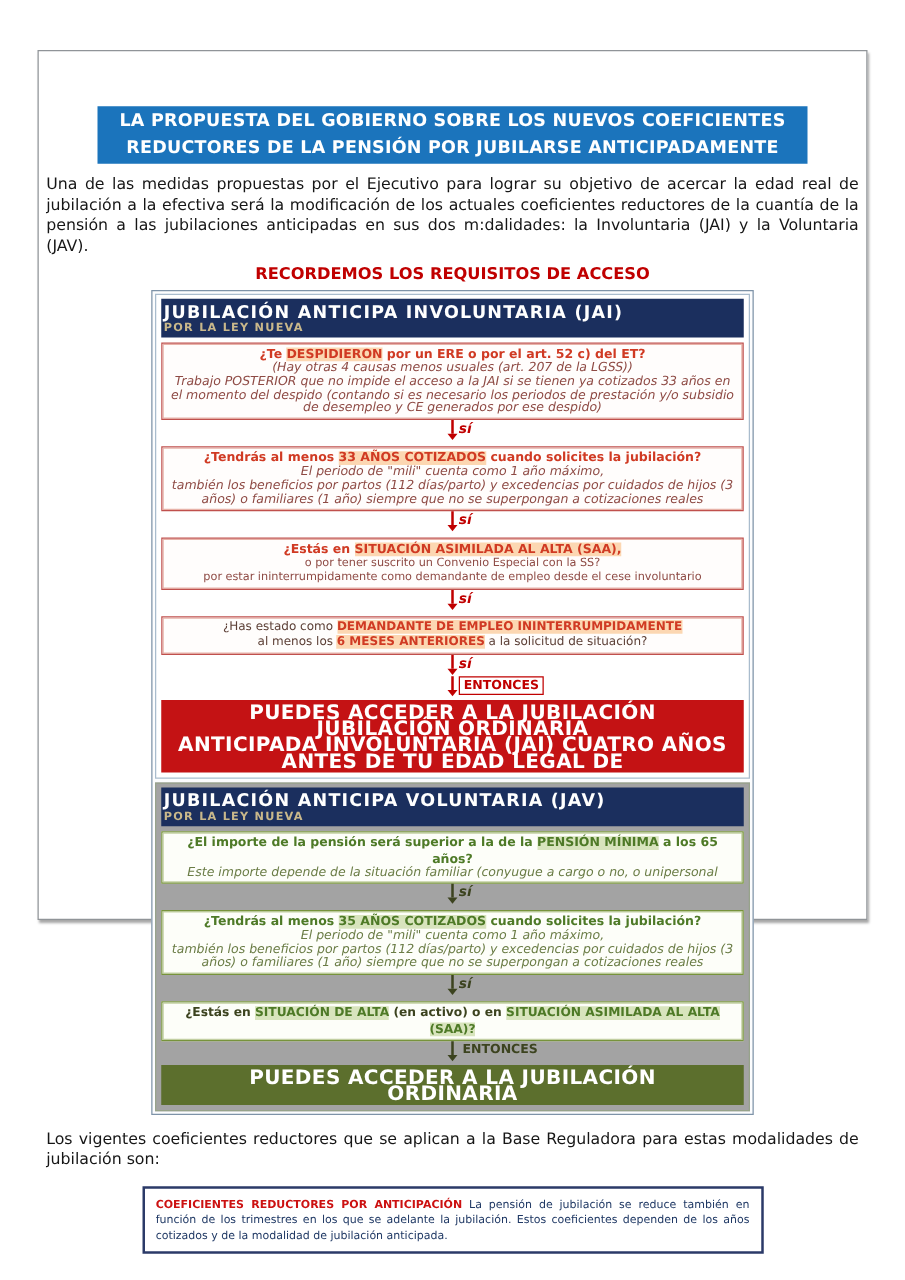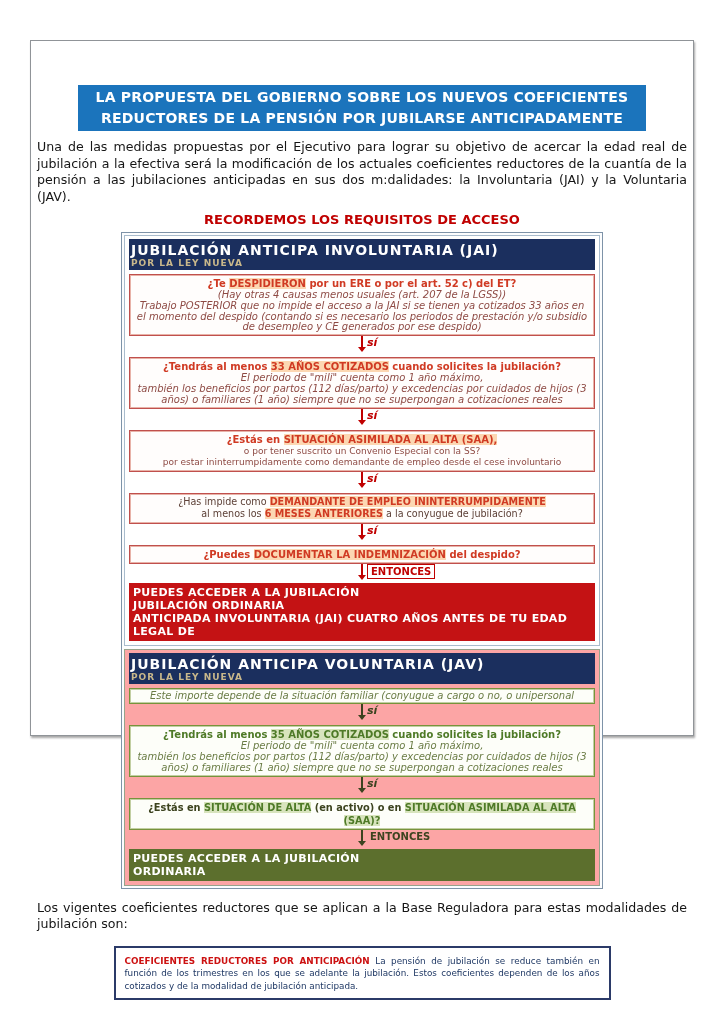--- a/index.html
+++ b/index.html
@@ -25,21 +25,21 @@
   }
   .access-heading{
     text-align:center;color:#c00000;font-weight:bold;font-size:13px;margin-top:7px;
   }
   
   .flowchart{
     width:482px;margin:5px auto 0 auto;border:1px solid #7e93a8;
     padding:2px;box-sizing:border-box;background:#fcfdfe;
   }
   .jai-frame{border:1px solid #a9bccd;padding:3px 4px 4px 4px;background:#fff;}
-  .jav-frame{border:1px solid #97a38b;padding:3px 4px 4px 4px;background:#fca5a5;margin-top:3px;}
+  .jav-frame{border:1px solid #97a38b;padding:3px 4px 4px 4px;background:#a3a3a3;margin-top:3px;}
   .bar-navy{background:#1b2f5e;text-align:left;padding:3px 2px 2px 2px;}
   .bar-navy .t{color:#ffffff;font-weight:bold;font-size:14px;letter-spacing:1px;display:block;}
   .bar-navy .s{color:#c9b88b;font-weight:bold;font-size:9px;letter-spacing:1px;display:block;}
   
   .qbox{border:1px solid #c0504d;background:#fffdfc;text-align:center;
         padding:2px 6px;margin-top:4px;box-shadow:0 0 0 1px #e8b2a8 inset;}
   .qbox-g{border:1px solid #77933c;background:#fdfef9;box-shadow:0 0 0 1px #c2cfa2 inset;}
   .qhead{color:#d03a23;font-weight:bold;font-size:10px;line-height:13px;}
   .qhead-g{color:#4e7a27;}
   .hl{background:#fcd7b2;}
@@ -55,22 +55,22 @@
   .conn .stem::after{content:'';position:absolute;left:-3px;top:11px;
     border-left:4px solid transparent;border-right:4px solid transparent;border-top:5px solid #c00000;}
   .conn .lbl{position:absolute;left:calc(50% + 5px);top:0;color:#c00000;
     font-weight:bold;font-style:italic;font-size:11px;line-height:13px;}
   .conn .lbl-ent{font-style:normal;font-size:10px;border:1px solid #c00000;padding:0 3px;background:#fff;}
   .conn-g .stem{background:#3c431f;}
   .conn-g .stem::after{border-top-color:#3c431f;}
   .conn-g .lbl{color:#3c431f;}
   .conn-g .lbl-ent{border:none;background:transparent;}
   
-  .result{background:#c41214;color:#ffffff;font-weight:bold;
-    font-size:11px;line-height:13px;padding:3px 4px;margin-top:2px;letter-spacing:.3px;}
+  .result{background:#c41214;color:#ffffff;font-weight:bold;text-align:center;
+    font-size:16px;line-height:13px;padding:3px 4px;margin-top:2px;letter-spacing:.3px;}
   .result-g{background:#5c6f2d;}
   
   .table-card{
     width:497px;margin:13px auto 0 auto;border:2px solid #2b3a68;
     background:#ffffff;padding:7px 9px 6px 9px;box-sizing:border-box;
   }
   .table-desc{font-size:8.8px;line-height:12.5px;color:#1f3864;text-align:justify;}
   .table-desc .lead{color:#cc1111;font-weight:bold;}
 </style>
 </head>
@@ -122,52 +122,50 @@
         <div class="qplain">o por tener suscrito un Convenio Especial con la SS?</div>
         <div class="qplain">por estar ininterrumpidamente como demandante de empleo desde el cese involuntario</div>
       </div>
 
       <div class="conn">
         <span class="stem"></span>
         <span class="lbl">sí</span>
       </div>
 
       <div class="qbox">
-        <div class="qmix"><span>¿Has impide como </span><span class="seg-r hl">DEMANDANTE DE EMPLEO ININTERRUMPIDAMENTE</span></div>
-        <div class="qmix"><span>al menos los </span><span class="seg-r hl">6 MESES ANTERIORES</span><span> a la conyugue de jubilación?</span></div>
-      </div>
-
-      <div class="conn">
-        <span class="stem"></span>
-        <span class="lbl">sí</span>
-      </div>
-
-      <div class="qbox">
-        <div class="qhead"><span>¿Puedes </span><span class="hl">DOCUMENTAR LA INDEMNIZACIÓN</span><span> del despido?</span></div>
-      </div>
+        <div class="qmix"><span>¿Has estado como </span><span class="seg-r hl">DEMANDANTE DE EMPLEO ININTERRUMPIDAMENTE</span></div>
+        <div class="qmix"><span>al menos los </span><span class="seg-r hl">6 MESES ANTERIORES</span><span> a la solicitud de situación?</span></div>
+      </div>
+
+      <div class="conn">
+        <span class="stem"></span>
+        <span class="lbl">sí</span>
+      </div>
+
 
       <div class="conn">
         <span class="stem"></span>
         <span class="lbl lbl-ent">ENTONCES</span>
       </div>
 
       <div class="result">
         <div>PUEDES ACCEDER A LA JUBILACIÓN</div>
         <div>JUBILACIÓN ORDINARIA</div>
         <div>ANTICIPADA INVOLUNTARIA (JAI) CUATRO AÑOS ANTES DE TU EDAD LEGAL DE</div>
       </div>
     </div>
 
     <div class="jav-frame">
       <div class="bar-navy">
         <span class="t">JUBILACIÓN ANTICIPA VOLUNTARIA (JAV)</span>
         <span class="s">POR LA LEY NUEVA</span>
       </div>
 
       <div class="qbox qbox-g">
+        <div class="qhead qhead-g"><span>¿El importe de la pensión será superior a la de la </span><span class="hl-g">PENSIÓN MÍNIMA</span><span> a los 65 años?</span></div>
         <div class="qbody" style="color:#6a7c45;">Este importe depende de la situación familiar (conyugue a cargo o no, o unipersonal</div>
       </div>
 
       <div class="conn conn-g">
         <span class="stem"></span>
         <span class="lbl">sí</span>
       </div>
 
       <div class="qbox qbox-g">
         <div class="qhead qhead-g"><span>¿Tendrás al menos </span><span class="hl-g">35 AÑOS COTIZADOS</span><span> cuando solicites la jubilación?</span></div>

